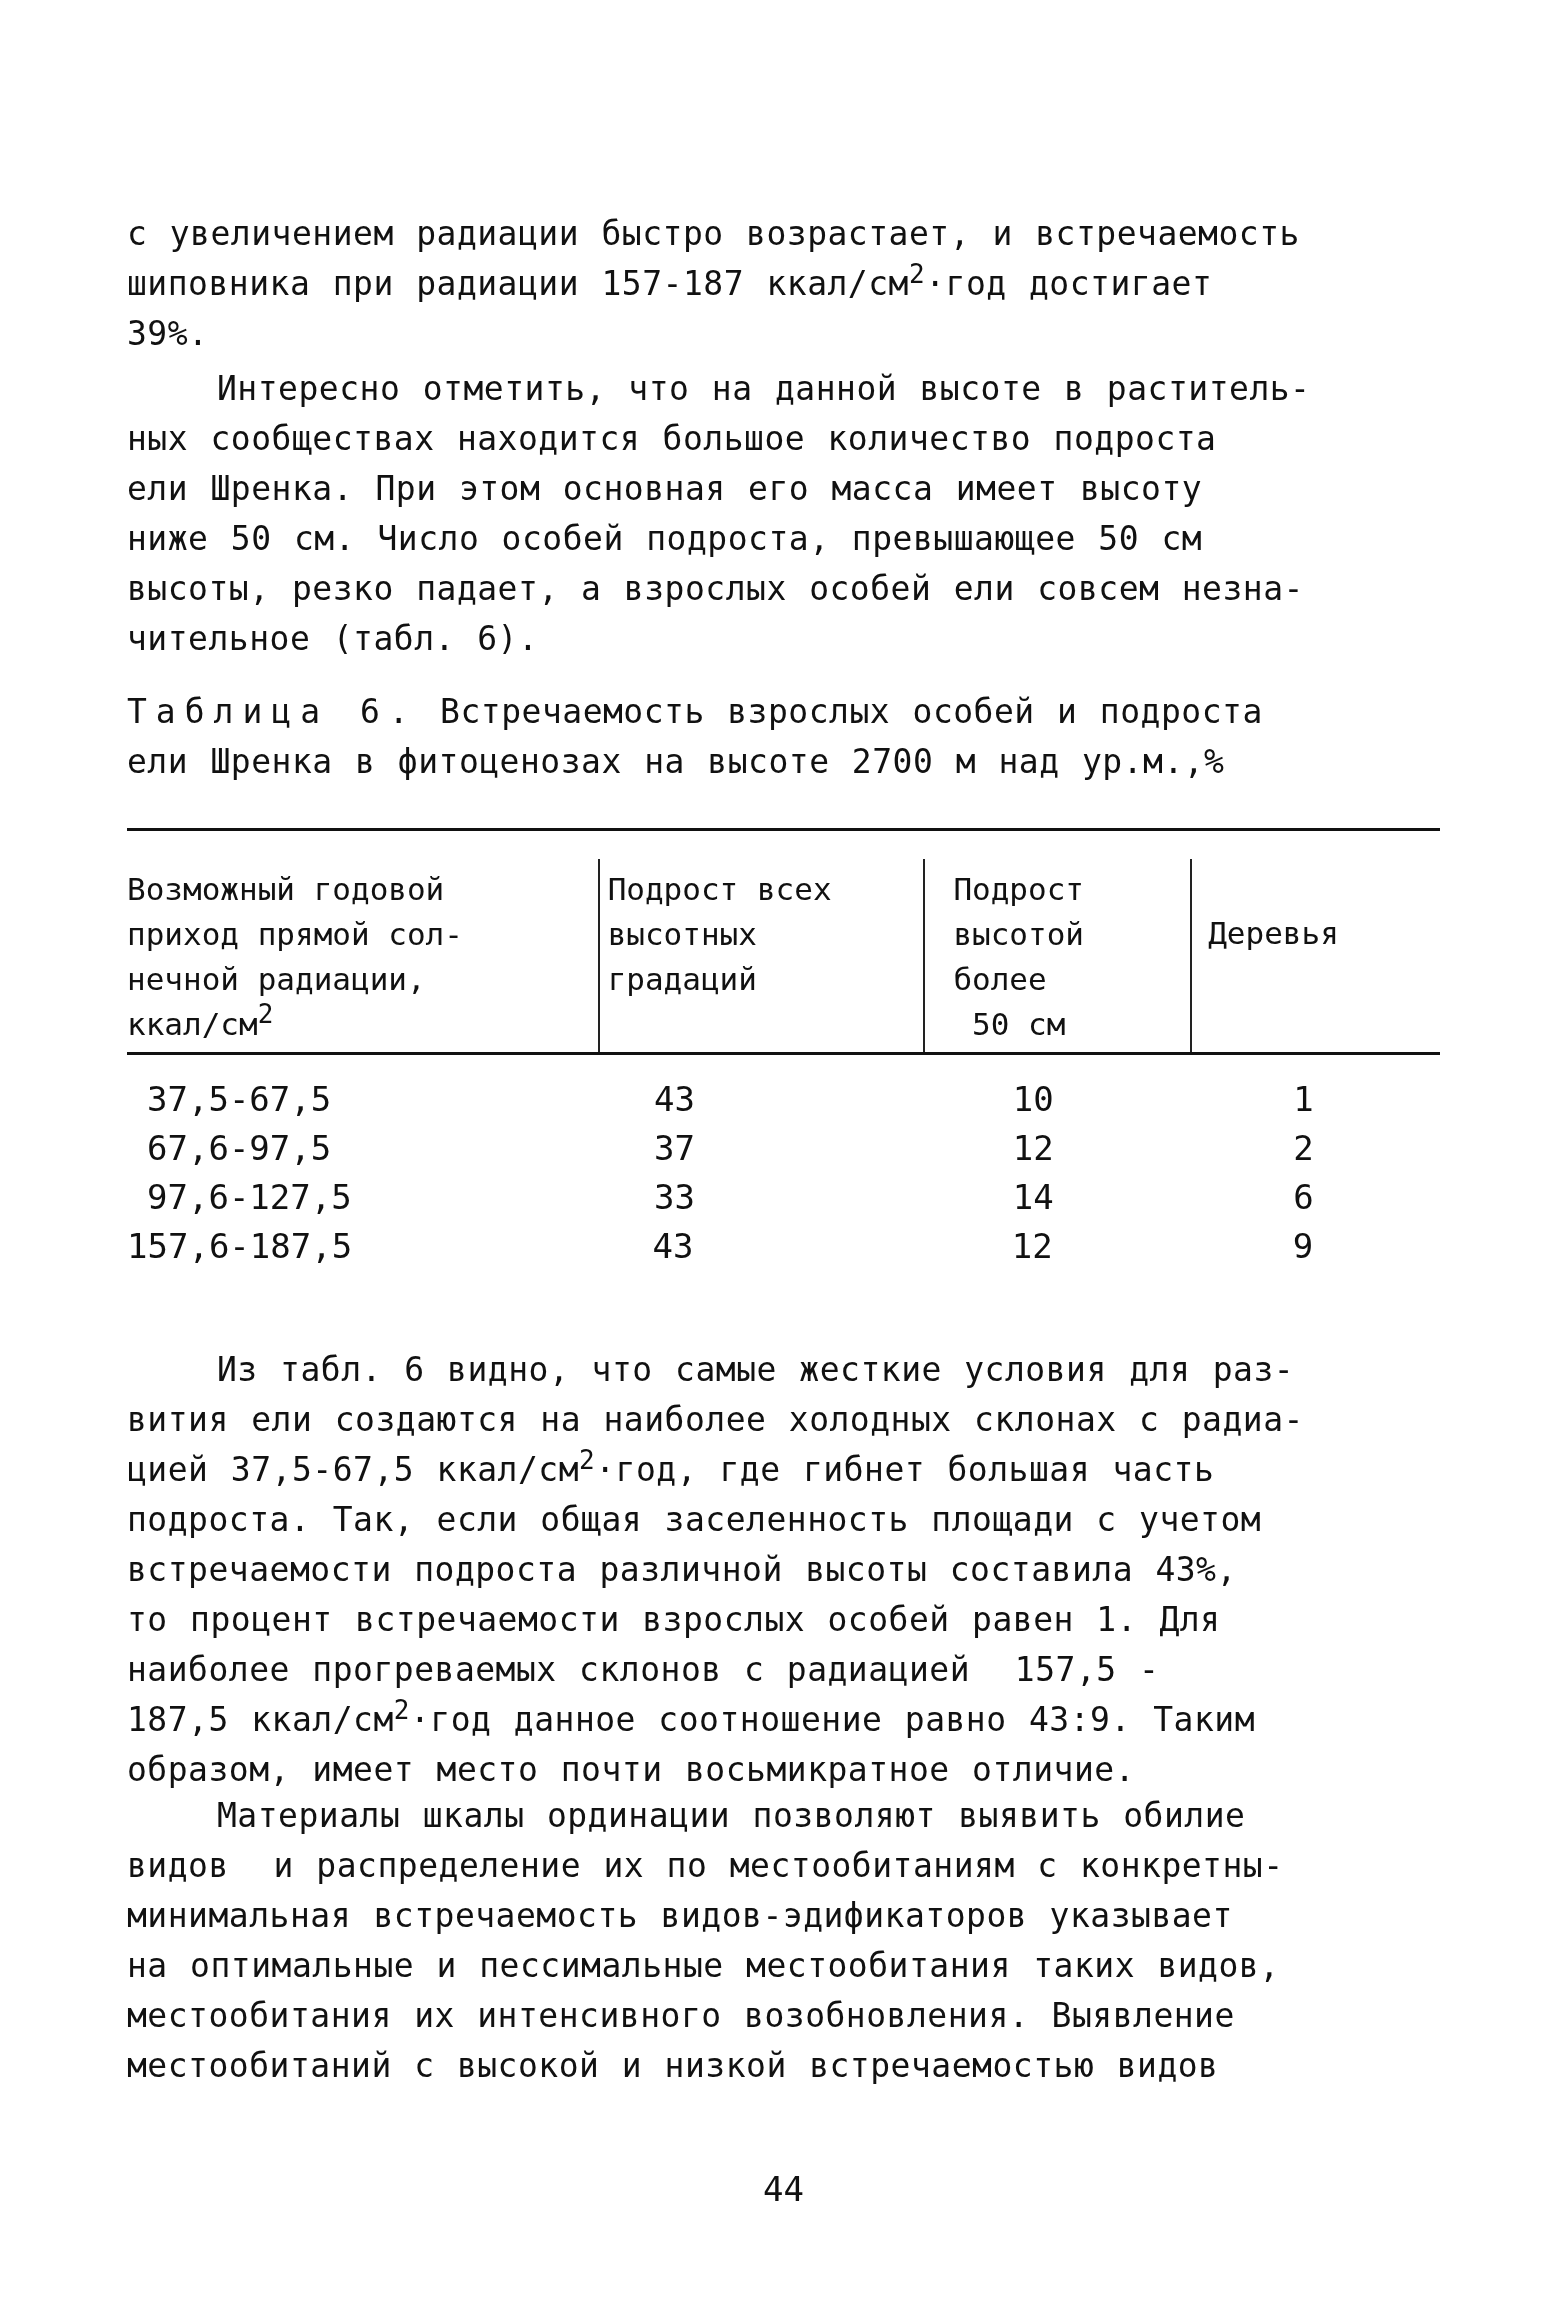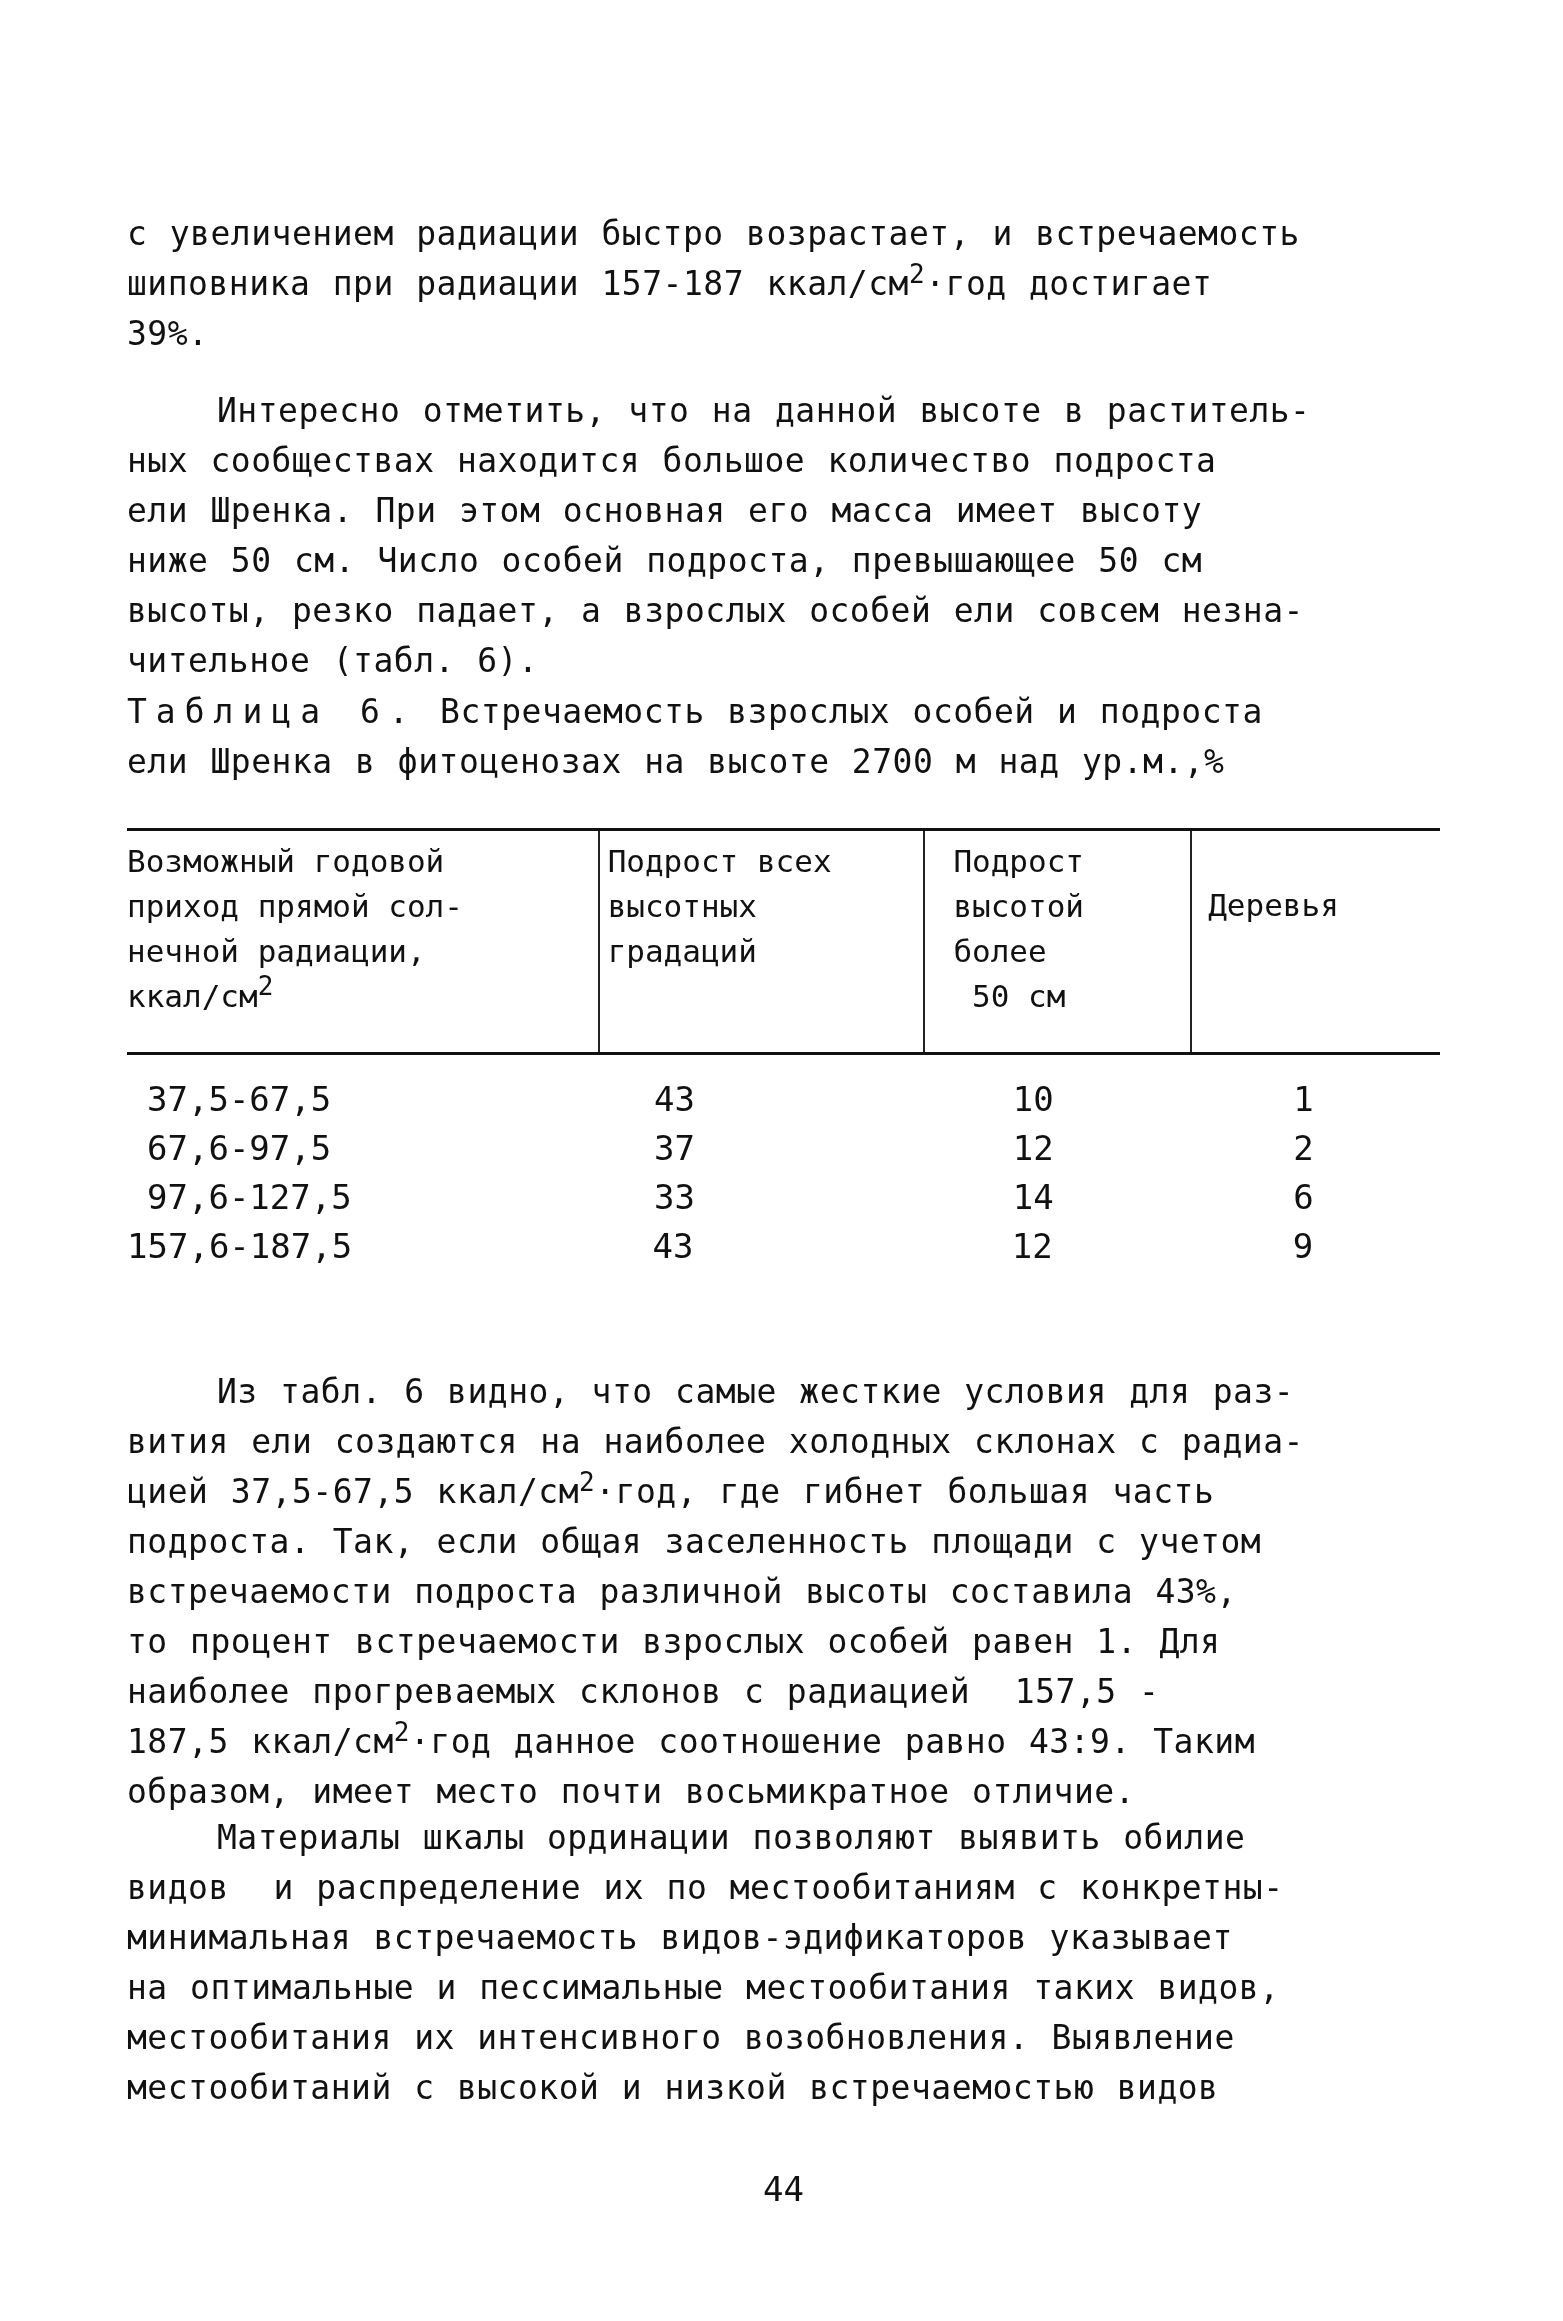--- a/index.html
+++ b/index.html
@@ -7,34 +7,35 @@
       width: 1563px; height: 2321px; position: relative; overflow: hidden;
       font-family: "DejaVu Sans Mono", "Liberation Mono", monospace;
       color: #111111;
     }
     .page { position: absolute; left: 127px; top: 0; width: 1333px; }
     .p {
       font-size: 33px; line-height: 50px; letter-spacing: 0.5px;
       margin: 0; text-align: justify; word-spacing: 2px;
     }
     .p .ln { display: block; white-space: nowrap; }
-    .indent { padding-left: 90px; margin-top: 22px; }
+    .indent { padding-left: 90px; }
     sup { font-size: 26px; line-height: 0; vertical-align: 12px; }
     #para1 { position: absolute; top: 209px; }
     #para2 { position: absolute; top: 364px; }
     #caption { position: absolute; top: 687px; }
     #caption .ln:first-child .sp { letter-spacing: 9px; }
     .table {
       position: absolute; top: 828px; left: 0; width: 1313px;
       border-top: 3px solid #111; border-bottom: 3px solid #111;
     }
     .thead { display: flex; height: 221px; }
     .th {
       font-size: 31px; line-height: 45px; padding: 8px 0 0 0; box-sizing: border-box;
       border-right: 2px solid #222;
+      margin-top: 28px;
     }
     .th:last-child { border-right: none; }
     .c1 { width: 473px; }
     .c2 { width: 326px; padding-left: 8px !important; }
     .c3 { width: 267px; padding-left: 28px !important; }
     .c4 { width: 248px; padding-left: 16px !important; }
     .th.c4 { padding-top: 52px; }
     .tbody { position: absolute; top: 1075px; left: 0; width: 1313px; }
     .tr { display: flex; height: 49px; font-size: 34px; line-height: 49px; gap: 48px; }
     .td1 { width: 473px; padding-left: 20px; box-sizing: border-box; }

